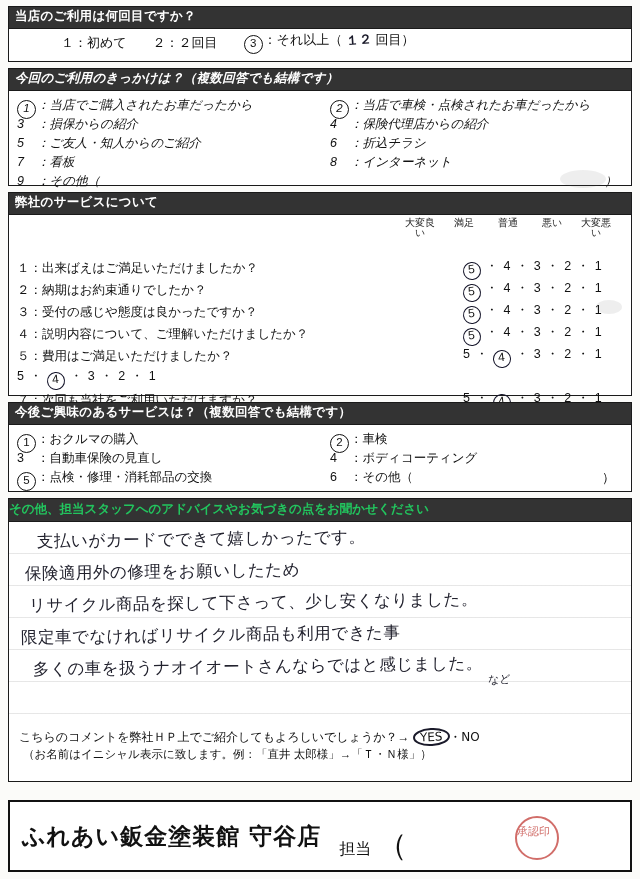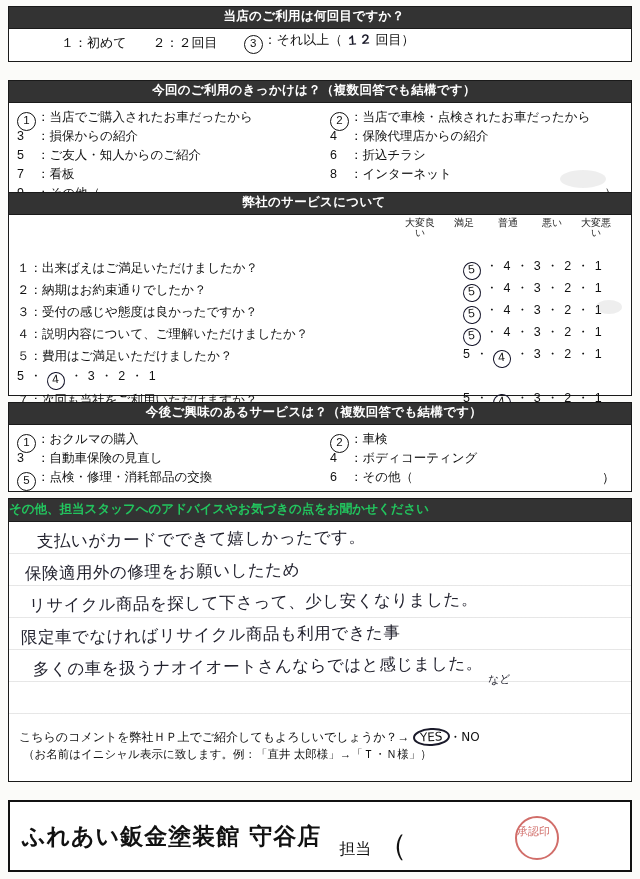--- a/index.html
+++ b/index.html
@@ -31,21 +31,20 @@
   }
   .sec-title {
     background: #333;
     color: #fff;
     font-size: 12.5px;
     font-weight: bold;
     padding: 2px 18px 3px 6px;
     letter-spacing: 0.3px;
     line-height: 1.25;
     border-bottom: 1px solid #1a1a1a;
-    text-align: center;
   }
   .sec-body {
     padding: 5px 8px 6px 8px;
     font-size: 12.5px;
     line-height: 1.5;
   }
 
   
   #q1 { left: 8px; top: 6px; width: 624px; height: 56px; }
   .q1-row {
@@ -72,21 +71,21 @@
   }
   .hand {
     font-family: "DejaVu Sans", sans-serif;
     color: #1b1b2b;
     font-weight: bold;
     transform: rotate(-4deg);
     display: inline-block;
   }
 
   
-  #q2 { left: 8px; top: 80px; width: 624px; height: 118px; }
+  #q2 { left: 8px; top: 68px; width: 624px; height: 118px; font-style: italic; }
   .two-col {
     display: flex;
     gap: 20px;
   }
   .col { width: 50%; }
   .li { height: 19px; white-space: nowrap; font-size: 12.5px; }
   .num { display: inline-block; width: 20px; }
 
   
   #q3 { left: 8px; top: 192px; width: 624px; height: 204px; }

